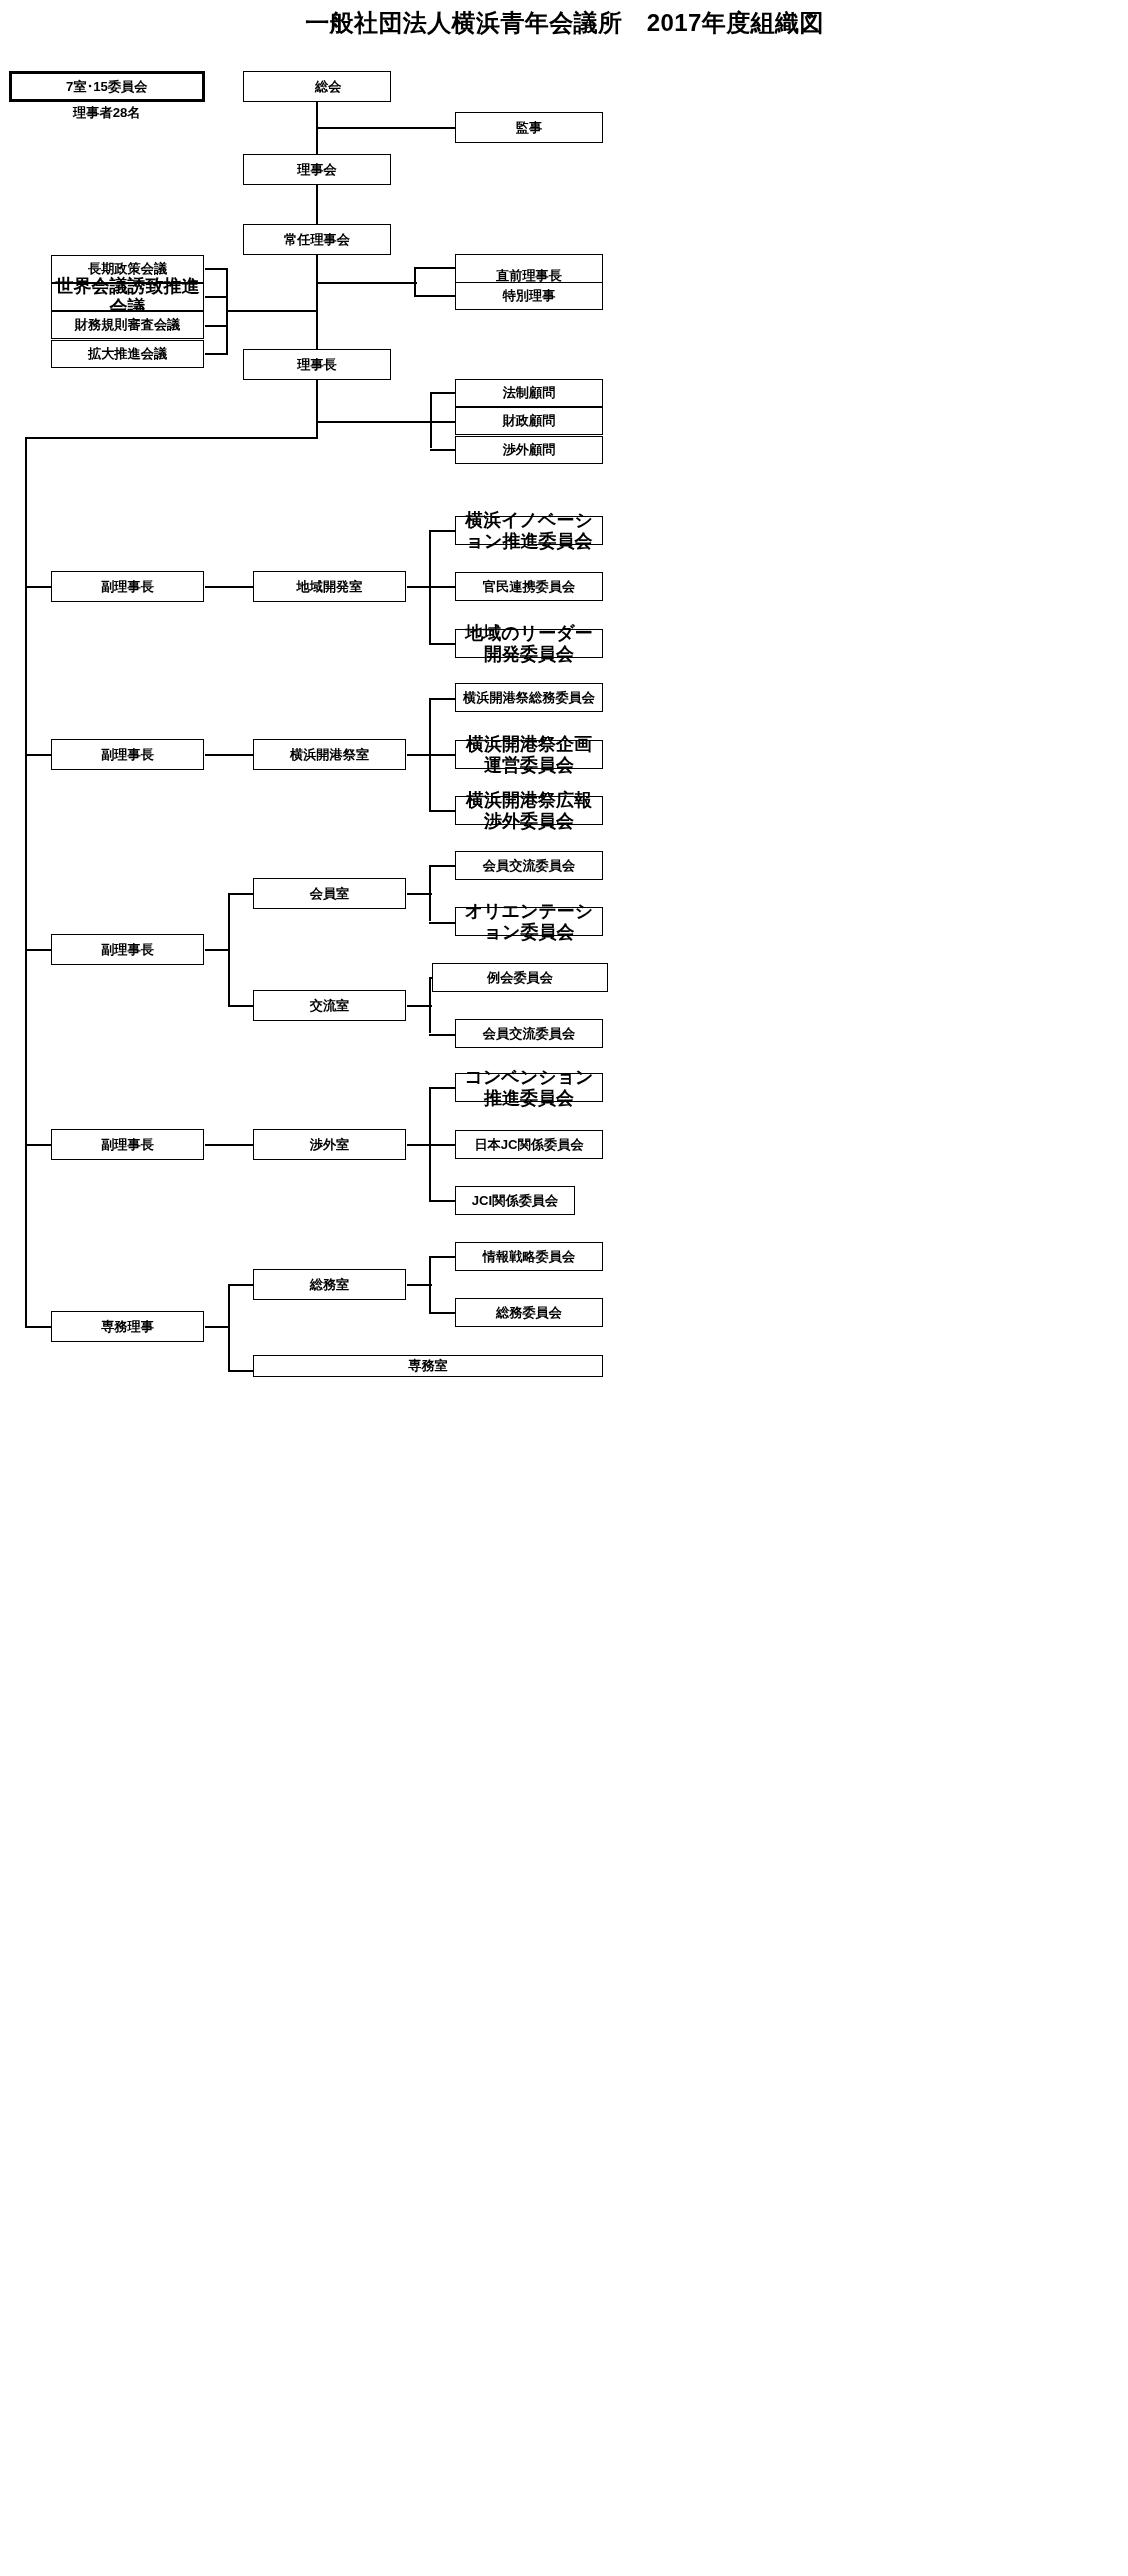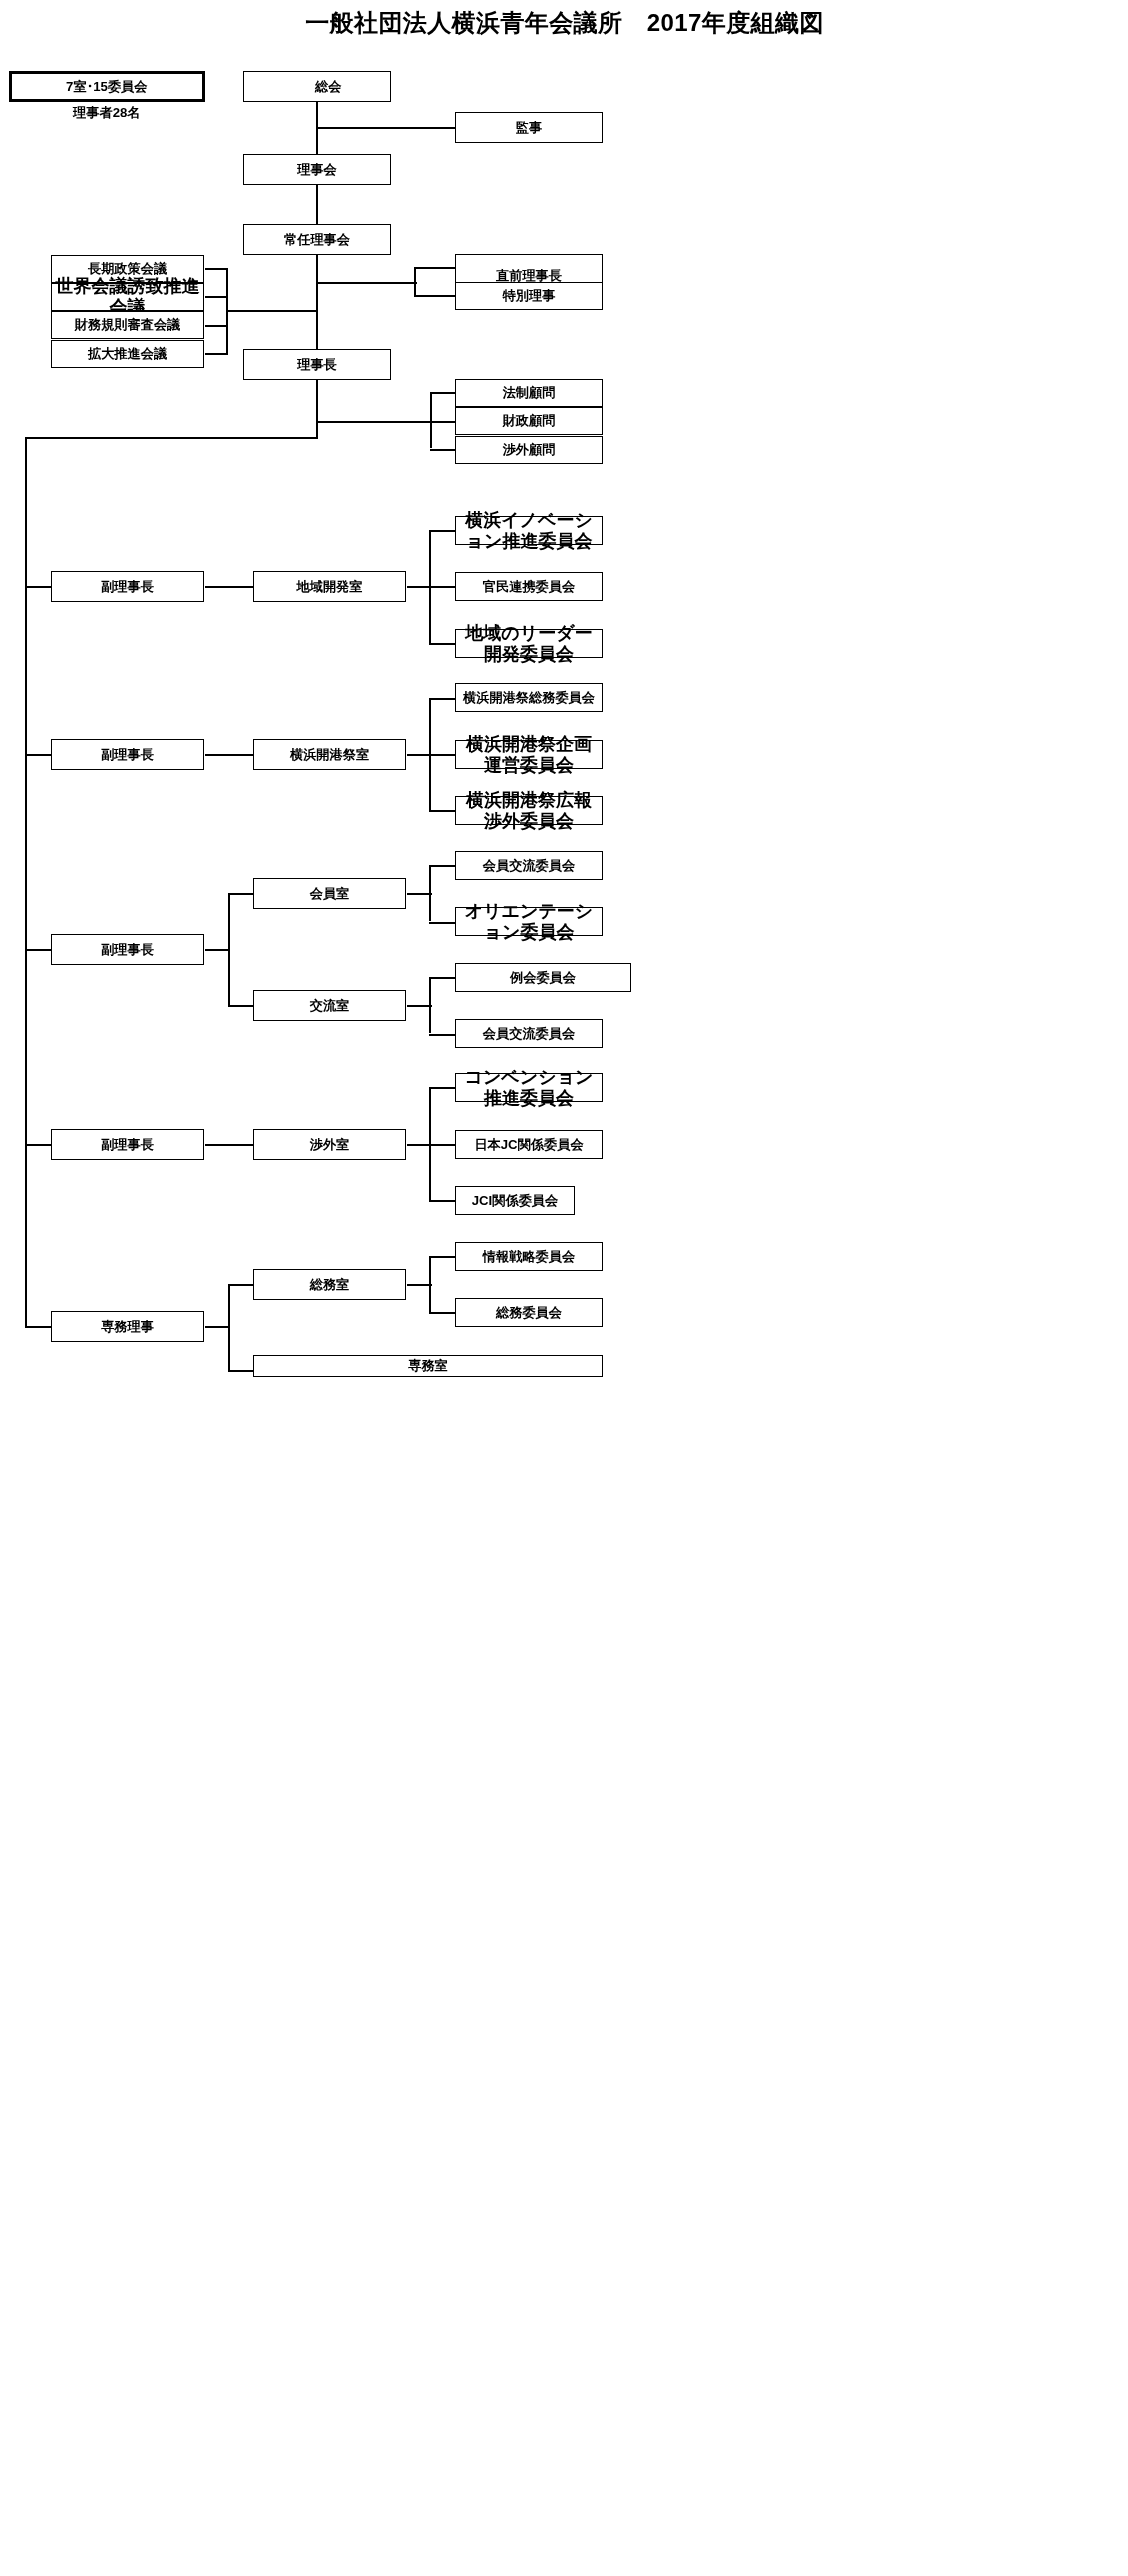--- a/index.html
+++ b/index.html
@@ -236,21 +236,21 @@
     <span>オリエンテーション委員会</span>
   </div>
 
   <div class="box" style="left:253px; top:990px; width:153px; height:31px;">
     <span>交流室</span>
   </div>
   <div class="ln h" style="left:407px; top:1005px; width:25px;"></div>
   <div class="ln v" style="left:429px; top:977px; height:56px;"></div>
   <div class="ln h" style="left:429px; top:977px; width:25.6px;"></div>
   <div class="ln h" style="left:429px; top:1034px; width:25.6px;"></div>
-  <div class="box" style="left:455px; top:963px; width:176px; height:29px;">
+  <div class="box" style="left:432px; top:963px; width:176px; height:29px;">
     <span>例会委員会</span>
   </div>
   <div class="box" style="left:455px; top:1019px; width:148px; height:29px;">
     <span>会員交流委員会</span>
   </div>
 
   <div class="ln h" style="left:25px; top:1144px; width:28px;"></div>
   <div class="box" style="left:51px; top:1129px; width:153px; height:31px;">
     <span>副理事長</span>
   </div>

